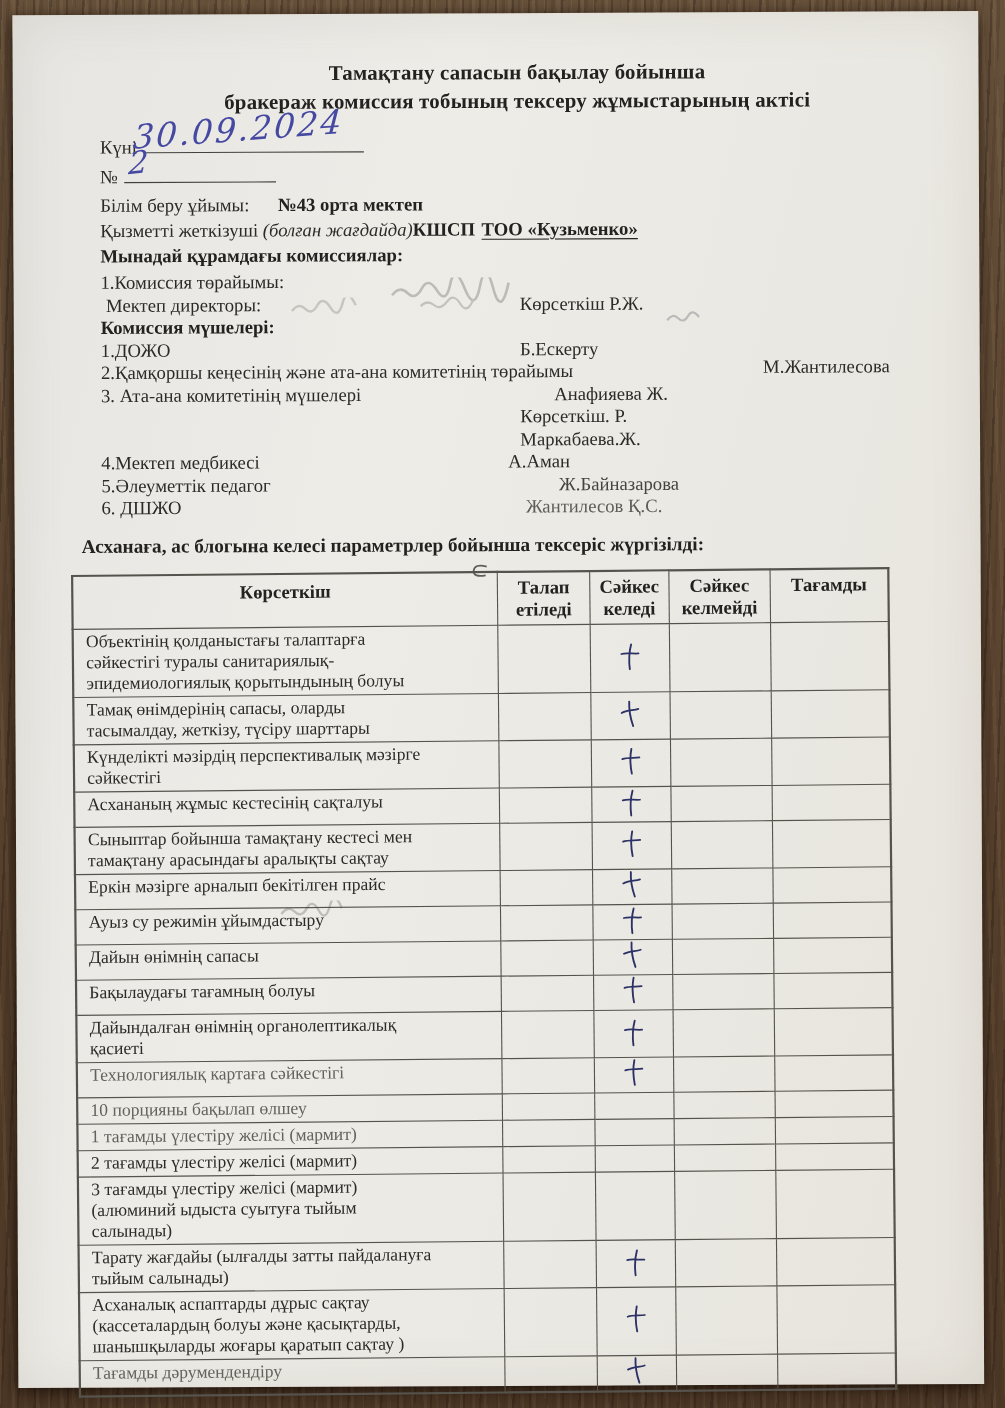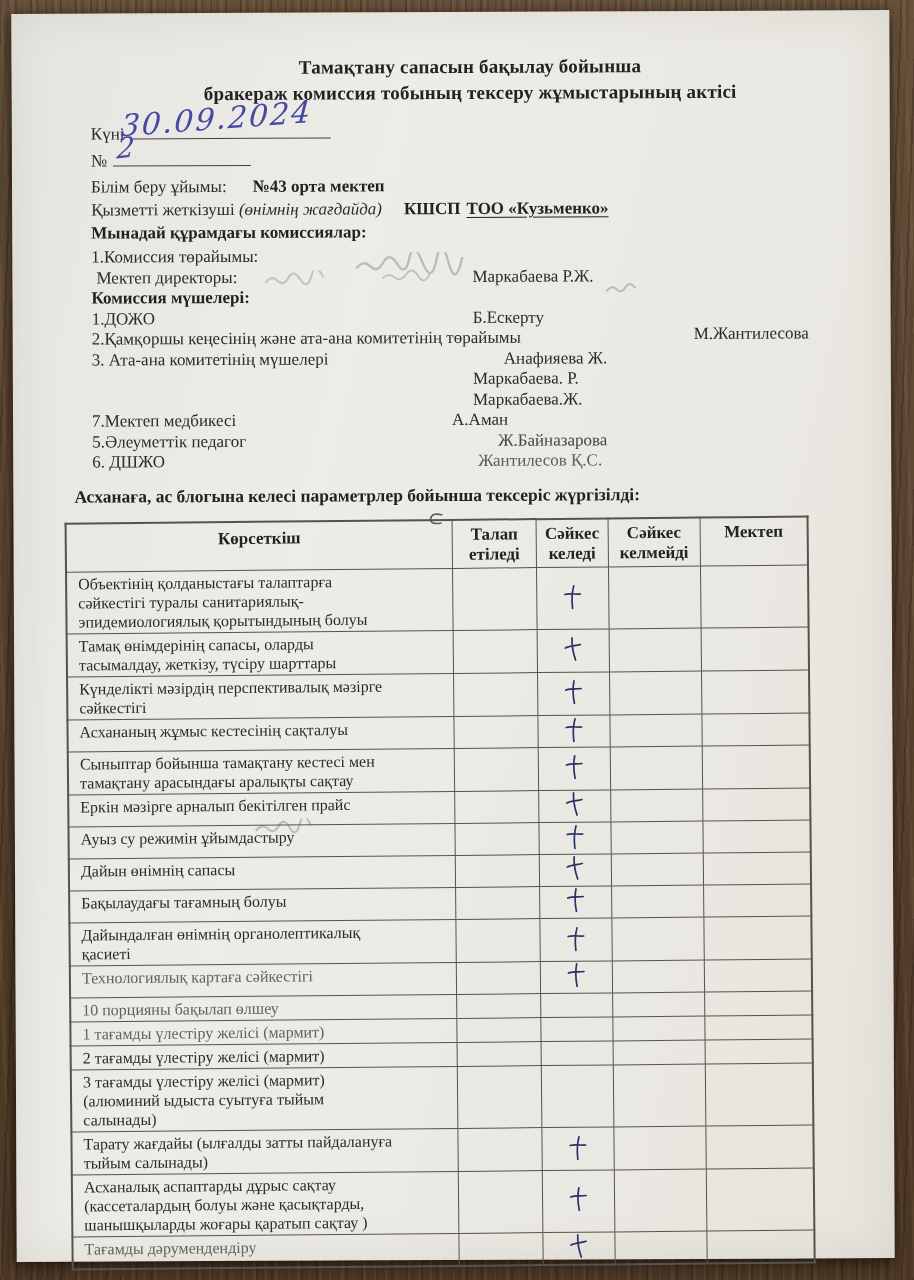--- a/index.html
+++ b/index.html
@@ -25,31 +25,31 @@
   .provider-row{height:23px;}
   .uline{display:inline-block;border-bottom:1.5px solid #45423d;height:15px;}
   .u-date{width:198px;margin-left:8px;}
   .u-num{width:138px;margin-left:6px;}
   .hand{position:absolute;font-family:"DejaVu Serif",serif;font-style:italic;color:#4549a2;}
   .hand-date{left:30px;top:-15px;font-size:30px;letter-spacing:2px;transform:rotate(-4deg) skewX(-8deg);}
   .hand-num{left:26px;top:-13px;font-size:28px;transform:rotate(-6deg) skewX(-10deg);}
   b{font-weight:bold;color:#232220;}
   .org-val{margin-left:26px;}
   .prov-note{font-style:italic;}
-  .prov-prefix{margin-left:22px;}
+  .prov-prefix{}
   .prov-val{text-decoration:underline;text-underline-offset:3px;margin-left:6px;text-align:right;}
   .bold-line{font-weight:bold;height:22px;color:#232220;}
   .people{margin-top:2px;}
   .person{position:relative;height:20.5px;}
   .person .name{position:absolute;left:381px;top:0;}
   .person:nth-child(2) .role{padding-left:5px;}
   .person:nth-child(3){font-weight:bold;color:#232220;}
   .person:nth-child(5) .name{left:602px;top:-3px;}
   .person:nth-child(6) .name{left:376px;margin-left:36px;}
-  .person:nth-child(9) .name,.person:nth-child(10) .name{left:360px;}
+  .person:nth-child(9) .name,.person:nth-child(10) .name{left:370px;}
   .person:nth-child(10) .name{color:#45443f;margin-left:46px;}
   .person:nth-child(11) .name{left:386px;color:#5d5c57;}
   .intro{font-weight:bold;margin:14px 0 0 -18px;font-size:17.5px;height:24px;color:#232220;}
   .table-wrap{margin:10px 0 0 -26px;width:744px;}
   table{border-collapse:collapse;width:744px;transform:rotate(-.3deg);border:2px solid #56534d;}
   th,td{border:1px solid #56534d;}
   th{font-weight:bold;font-size:17px;line-height:20px;padding:4px 2px 3px;vertical-align:top;color:#232220;}
   th:first-child{padding-top:6px;}
   .c0{width:388px}.c1{width:84px}.c2{width:72px}.c3{width:92px}.c4{width:108px}
   td.ind{font-size:16px;line-height:19px;padding:2px 10px 2px 11px;white-space:pre-line;vertical-align:top;}
@@ -102,35 +102,35 @@
         <span class="lbl">№</span><span class="uline u-num"></span>
         <span class="hand hand-num">2</span>
       </div>
 
       <div class="row org-row">
         <span>Білім беру ұйымы:</span><b class="org-val">№43 орта мектеп</b>
       </div>
 
       <div class="row provider-row">
         <span>Қызметті жеткізуші</span>
-        <span class="prov-note">(өнімнің жағдайда)</span><b class="prov-prefix">КШСП</b><b class="prov-val">ТОО «Кузьменко»</b>
+        <span class="prov-note">(болған жағдайда)</span><b class="prov-prefix">КШСП</b><b class="prov-val">ТОО «Кузьменко»</b>
       </div>
 
       <div class="bold-line">Мынадай құрамдағы комиссиялар:</div>
 
       <div class="people">
           <div class="person"><span class="role">1.Комиссия төрайымы:</span><span class="name"></span></div>
-          <div class="person"><span class="role">Мектеп директоры:</span><span class="name">Маркабаева Р.Ж.</span></div>
+          <div class="person"><span class="role">Мектеп директоры:</span><span class="name">Көрсеткіш Р.Ж.</span></div>
           <div class="person"><span class="role">Комиссия мүшелері:</span><span class="name"></span></div>
           <div class="person"><span class="role">1.ДОЖО</span><span class="name">Б.Ескерту</span></div>
           <div class="person"><span class="role">2.Қамқоршы кеңесінің және ата-ана комитетінің төрайымы</span><span class="name">М.Жантилесова</span></div>
           <div class="person"><span class="role">3. Ата-ана комитетінің мүшелері</span><span class="name">Анафияева Ж.</span></div>
-          <div class="person"><span class="role"></span><span class="name">Маркабаева. Р.</span></div>
+          <div class="person"><span class="role"></span><span class="name">Көрсеткіш. Р.</span></div>
           <div class="person"><span class="role"></span><span class="name">Маркабаева.Ж.</span></div>
-          <div class="person"><span class="role">7.Мектеп медбикесі</span><span class="name">А.Аман</span></div>
+          <div class="person"><span class="role">4.Мектеп медбикесі</span><span class="name">А.Аман</span></div>
           <div class="person"><span class="role">5.Әлеуметтік педагог</span><span class="name">Ж.Байназарова</span></div>
           <div class="person"><span class="role">6. ДШЖО</span><span class="name">Жантилесов Қ.С.</span></div>
         </div>
 
       <div class="intro">Асханаға, ас блогына келесі параметрлер бойынша тексеріс жүргізілді:</div>
 
       <div class="table-wrap">
         <table>
           <colgroup>
               <col class="c0">
@@ -138,21 +138,21 @@
               <col class="c2">
               <col class="c3">
               <col class="c4">
             </colgroup>
           <thead>
               <tr>
                 <th>Көрсеткіш</th>
                 <th>Талап етіледі</th>
                 <th>Сәйкес келеді</th>
                 <th>Сәйкес келмейді</th>
-                <th>Мектеп</th>
+                <th>Тағамды</th>
               </tr>
             </thead>
           <tbody>
               <tr>
                 <td class="ind">Объектінің қолданыстағы талаптарға
 сәйкестігі туралы санитариялық-
 эпидемиологиялық қорытындының болуы</td>
                 <td class="mark"></td>
                 <td class="mark"><span class="check"><svg width="20" height="26" viewBox="0 0 20 26">
                       <path d="M10.5 2 C9.5 8 9.8 17 11.5 24.5" fill="none" stroke="#2c3166" stroke-width="1.7" stroke-linecap="round"></path>

